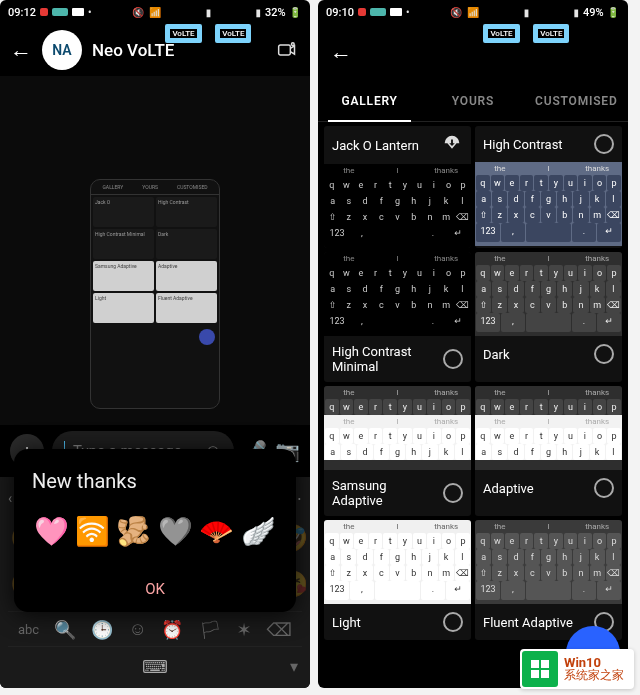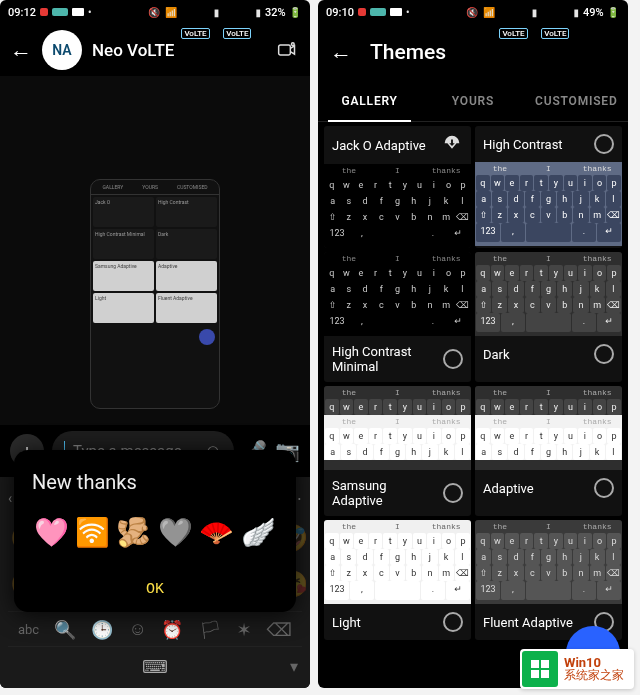--- a/index.html
+++ b/index.html
@@ -6,21 +6,21 @@
   body { background: #f3f3f3; width: 640px; height: 695px; overflow: hidden; position: relative; }
   .wrap { display: flex; gap: 8px; }
   .phone { width: 310px; height: 688px; background: #000; border-radius: 6px; overflow: hidden; position: relative; color: #fff; display: flex; flex-direction: column; }
   
   .status { height: 24px; display: flex; align-items: center; justify-content: space-between; padding: 0 8px; font-size: 11px; font-weight: 500; }
   .status .left, .status .right { display: flex; align-items: center; gap: 4px; }
   .dot-red { width: 8px; height: 8px; background: #e53935; border-radius: 2px; }
   .dot-mint { width: 16px; height: 8px; background: #4db6ac; border-radius: 2px; }
   .yt { width: 12px; height: 8px; background: #fff; border-radius: 1px; position:relative;}
   .sicon { font-size: 10px; opacity: .9; }
-  .pill { font-size: 8px; border:1px solid #7dd3fc; padding:0 2px; border-radius:2px; line-height:9px;margin-top:42px;}
+  .pill { font-size: 8px; border:5px solid #7dd3fc; padding:0 2px; border-radius:2px; line-height:9px;margin-top:42px;}
   
   .chat-header { height: 52px; display:flex; align-items:center; padding: 0 10px; gap:10px; }
   .back-arrow { font-size: 22px; }
   .avatar { width: 40px; height: 40px; border-radius: 50%; background:#fff; color:#0c4a6e; display:flex; align-items:center; justify-content:center; font-weight:600; font-size:14px;}
   .chat-title { flex:1; }
   .chat-title .t { font-size: 17px; font-weight: 500; }
   .chat-title .s { font-size: 12px; color: #bbb; }
   .vcam { width: 26px; height: 20px; }
   .chat-body { flex:1; background: #0b0b0b; display:flex; align-items:flex-end; justify-content:center; padding-bottom: 6px; position:relative;}
   .mini-shot { width: 130px; height: 230px; background:#111; border:1px solid #333; border-radius:10px; margin-bottom:10px; overflow:hidden; font-size:5px; color:#888;}
@@ -41,21 +41,21 @@
   .emoji-search-row{display:flex;align-items:center;gap:8px;padding-bottom:6px;}
   .emoji-search-row .chev{color:#888;font-size:14px;}
   .emoji-search{flex:1;height:30px;border-radius:15px;background:#2f2f2f;display:flex;align-items:center;padding:0 10px;color:#888;font-size:13px;gap:6px;}
   .emoji-face{width:24px;height:24px;border-radius:50%;background:#29b6f6;display:flex;align-items:center;justify-content:center;font-size:14px;}
   .gif-badge{font-size:10px;border:1px solid #777;border-radius:4px;padding:1px 4px;color:#aaa;}
   .emoji-grid{display:flex;gap:12px;padding:4px 2px 12px;opacity:.35;font-size:26px;}
   
   .popup{ position:absolute; left:14px; right:14px; bottom:76px; background:#000; border-radius:14px; padding:20px 18px 8px; box-shadow:0 2px 24px rgba(0,0,0,.8);}
   .popup h3{font-size:20px;font-weight:400;color:#eee;margin-bottom:22px;}
   .popup .emj-row{display:flex;justify-content:space-between;padding:0 2px 22px;font-size:28px;}
-  .popup .ok{ text-align:center;color:#fde047;font-size:15px;padding:10px 0 6px;font-family:Liberation Mono, monospace;}
+  .popup .ok{ text-align:center;color:#fca5a5;font-size:15px;padding:10px 0 6px;}
   
   .emoji-tabs{display:flex;align-items:center;justify-content:space-between;padding:6px 10px;color:#666;font-size:18px;border-top:1px solid #222;}
   .emoji-tabs .active{color:#4fc3f7;}
   .emoji-tabs .abc{font-size:13px;}
   .kbd-bar{height:40px;display:flex;align-items:center;justify-content:center;border-top:1px solid #222;}
   .kbd-bar .kic{font-size:18px;color:#aaa;}
   .kbd-bar .dm{position:absolute;right:12px;color:#666;font-size:16px;}
   
   .themes-header{height:56px;display:flex;align-items:center;gap:18px;padding:0 12px;}
   .themes-header .ttl{font-size:21px;font-weight:500;}
@@ -65,21 +65,21 @@
   .th-tab.active::after{content:"";position:absolute;left:10px;right:10px;bottom:-1px;height:2px;background:#fff;}
   .th-body{flex:1;overflow:hidden;padding:4px 6px 0;}
   .th-grid{display:grid;grid-template-columns:1fr 1fr;gap:4px;}
   .th-item{background:#111;border-radius:3px;overflow:hidden;}
   .th-label-row{display:flex;align-items:center;justify-content:space-between;padding:8px 8px;}
   .th-name{font-size:13px;line-height:15px;max-width:100px;}
   .radio{width:20px;height:20px;border:2px solid #aaa;border-radius:50%;}
   .dl-ic{width:22px;height:22px;}
   .kbd-preview{height:84px;overflow:hidden;font-size:8px;}
   .kbr{display:flex;gap:1px;padding:0 1px;}
-  .kbr .sug{flex:1;text-align:center;padding:2px 0;font-size:8px;font-family:Liberation Mono, monospace;}
+  .kbr .sug{flex:1;text-align:center;padding:2px 0;font-size:8px;}
   .kbr .key{flex:1;text-align:center;padding:3px 0;border-radius:2px;font-size:9px;}
   
   .kv-black .kbd-preview{background:#000;color:#ccc;}
   .kv-black .key{background:transparent;}
   .kv-black .sug{color:#888;}
   .kv-darkblue .kbd-preview{background:#5f6b85;color:#fff;}
   .kv-darkblue .key{background:#3b4660;}
   .kv-darkblue .sug{background:#5f6b85;color:#ddd;}
   .kv-grey .kbd-preview{background:#2e2e2e;color:#eee;}
   .kv-grey .key{background:#444;}
@@ -255,34 +255,33 @@
         <span class="sicon">▮</span>
         <span class="pill">VoLTE</span>
         <span class="sicon">▮</span>
         <span>49%</span>
         <span class="sicon">🔋</span>
       </div>
     </div>
 
     <div class="themes-header">
       <span class="back-arrow">←</span>
-      <span class="ttl">Themes</span>
     </div>
 
     <div class="th-tabs">
       <div class="th-tab active">GALLERY</div>
       <div class="th-tab">YOURS</div>
       <div class="th-tab">CUSTOMISED</div>
     </div>
 
     <div class="th-body">
       <div class="th-grid" id="theme-grid">
           <div class="th-item kv-black">
             <div class="th-label-row">
-              <span class="th-name">Jack O Adaptive</span>
+              <span class="th-name">Jack O Lantern</span>
               <svg class="dl-ic" viewBox="0 0 24 24" fill="#ddd">
                 <path d="M12 2a8 8 0 018 8h-3l-5 6-5-6H4a8 8 0 018-8z"></path>
                 <path d="M12 6v6" stroke="#111" stroke-width="2"></path>
                 <path d="M9 10l3 3 3-3" fill="#111"></path>
               </svg>
             </div>
             <div class="kbd-preview">
               <div class="kbr">
                 <span class="sug">the</span>
                 <span class="sug">I</span>

